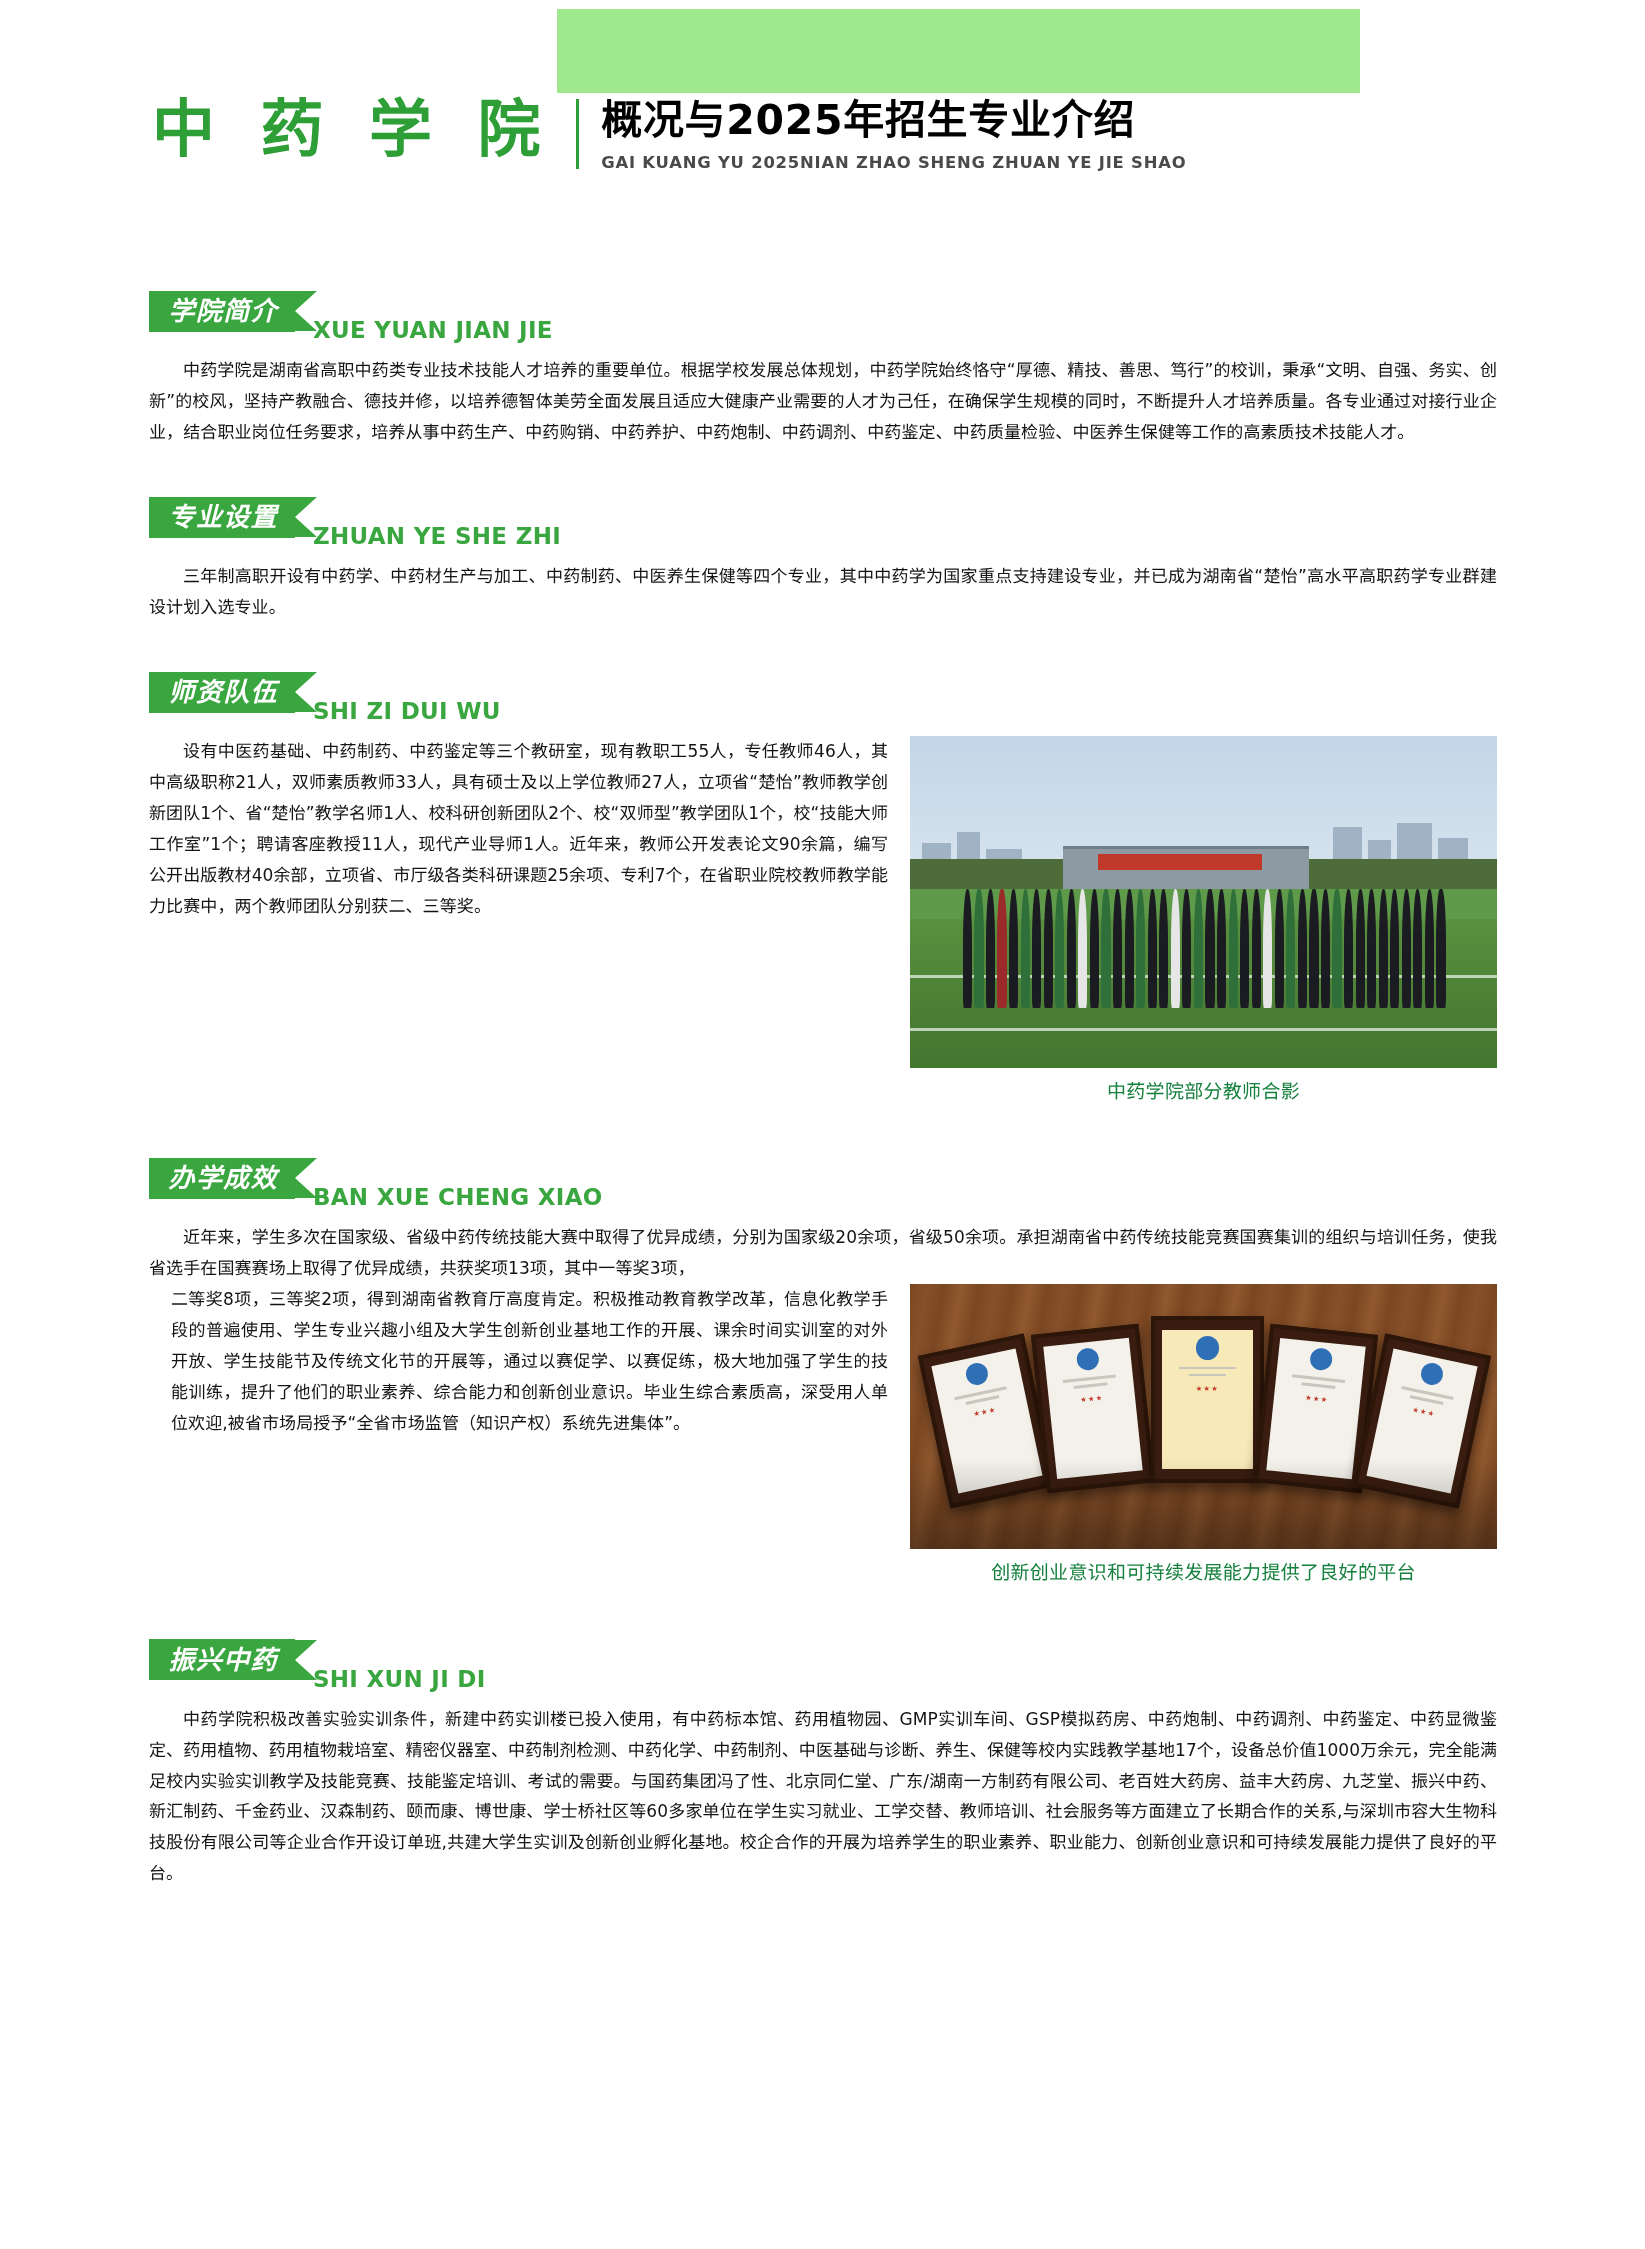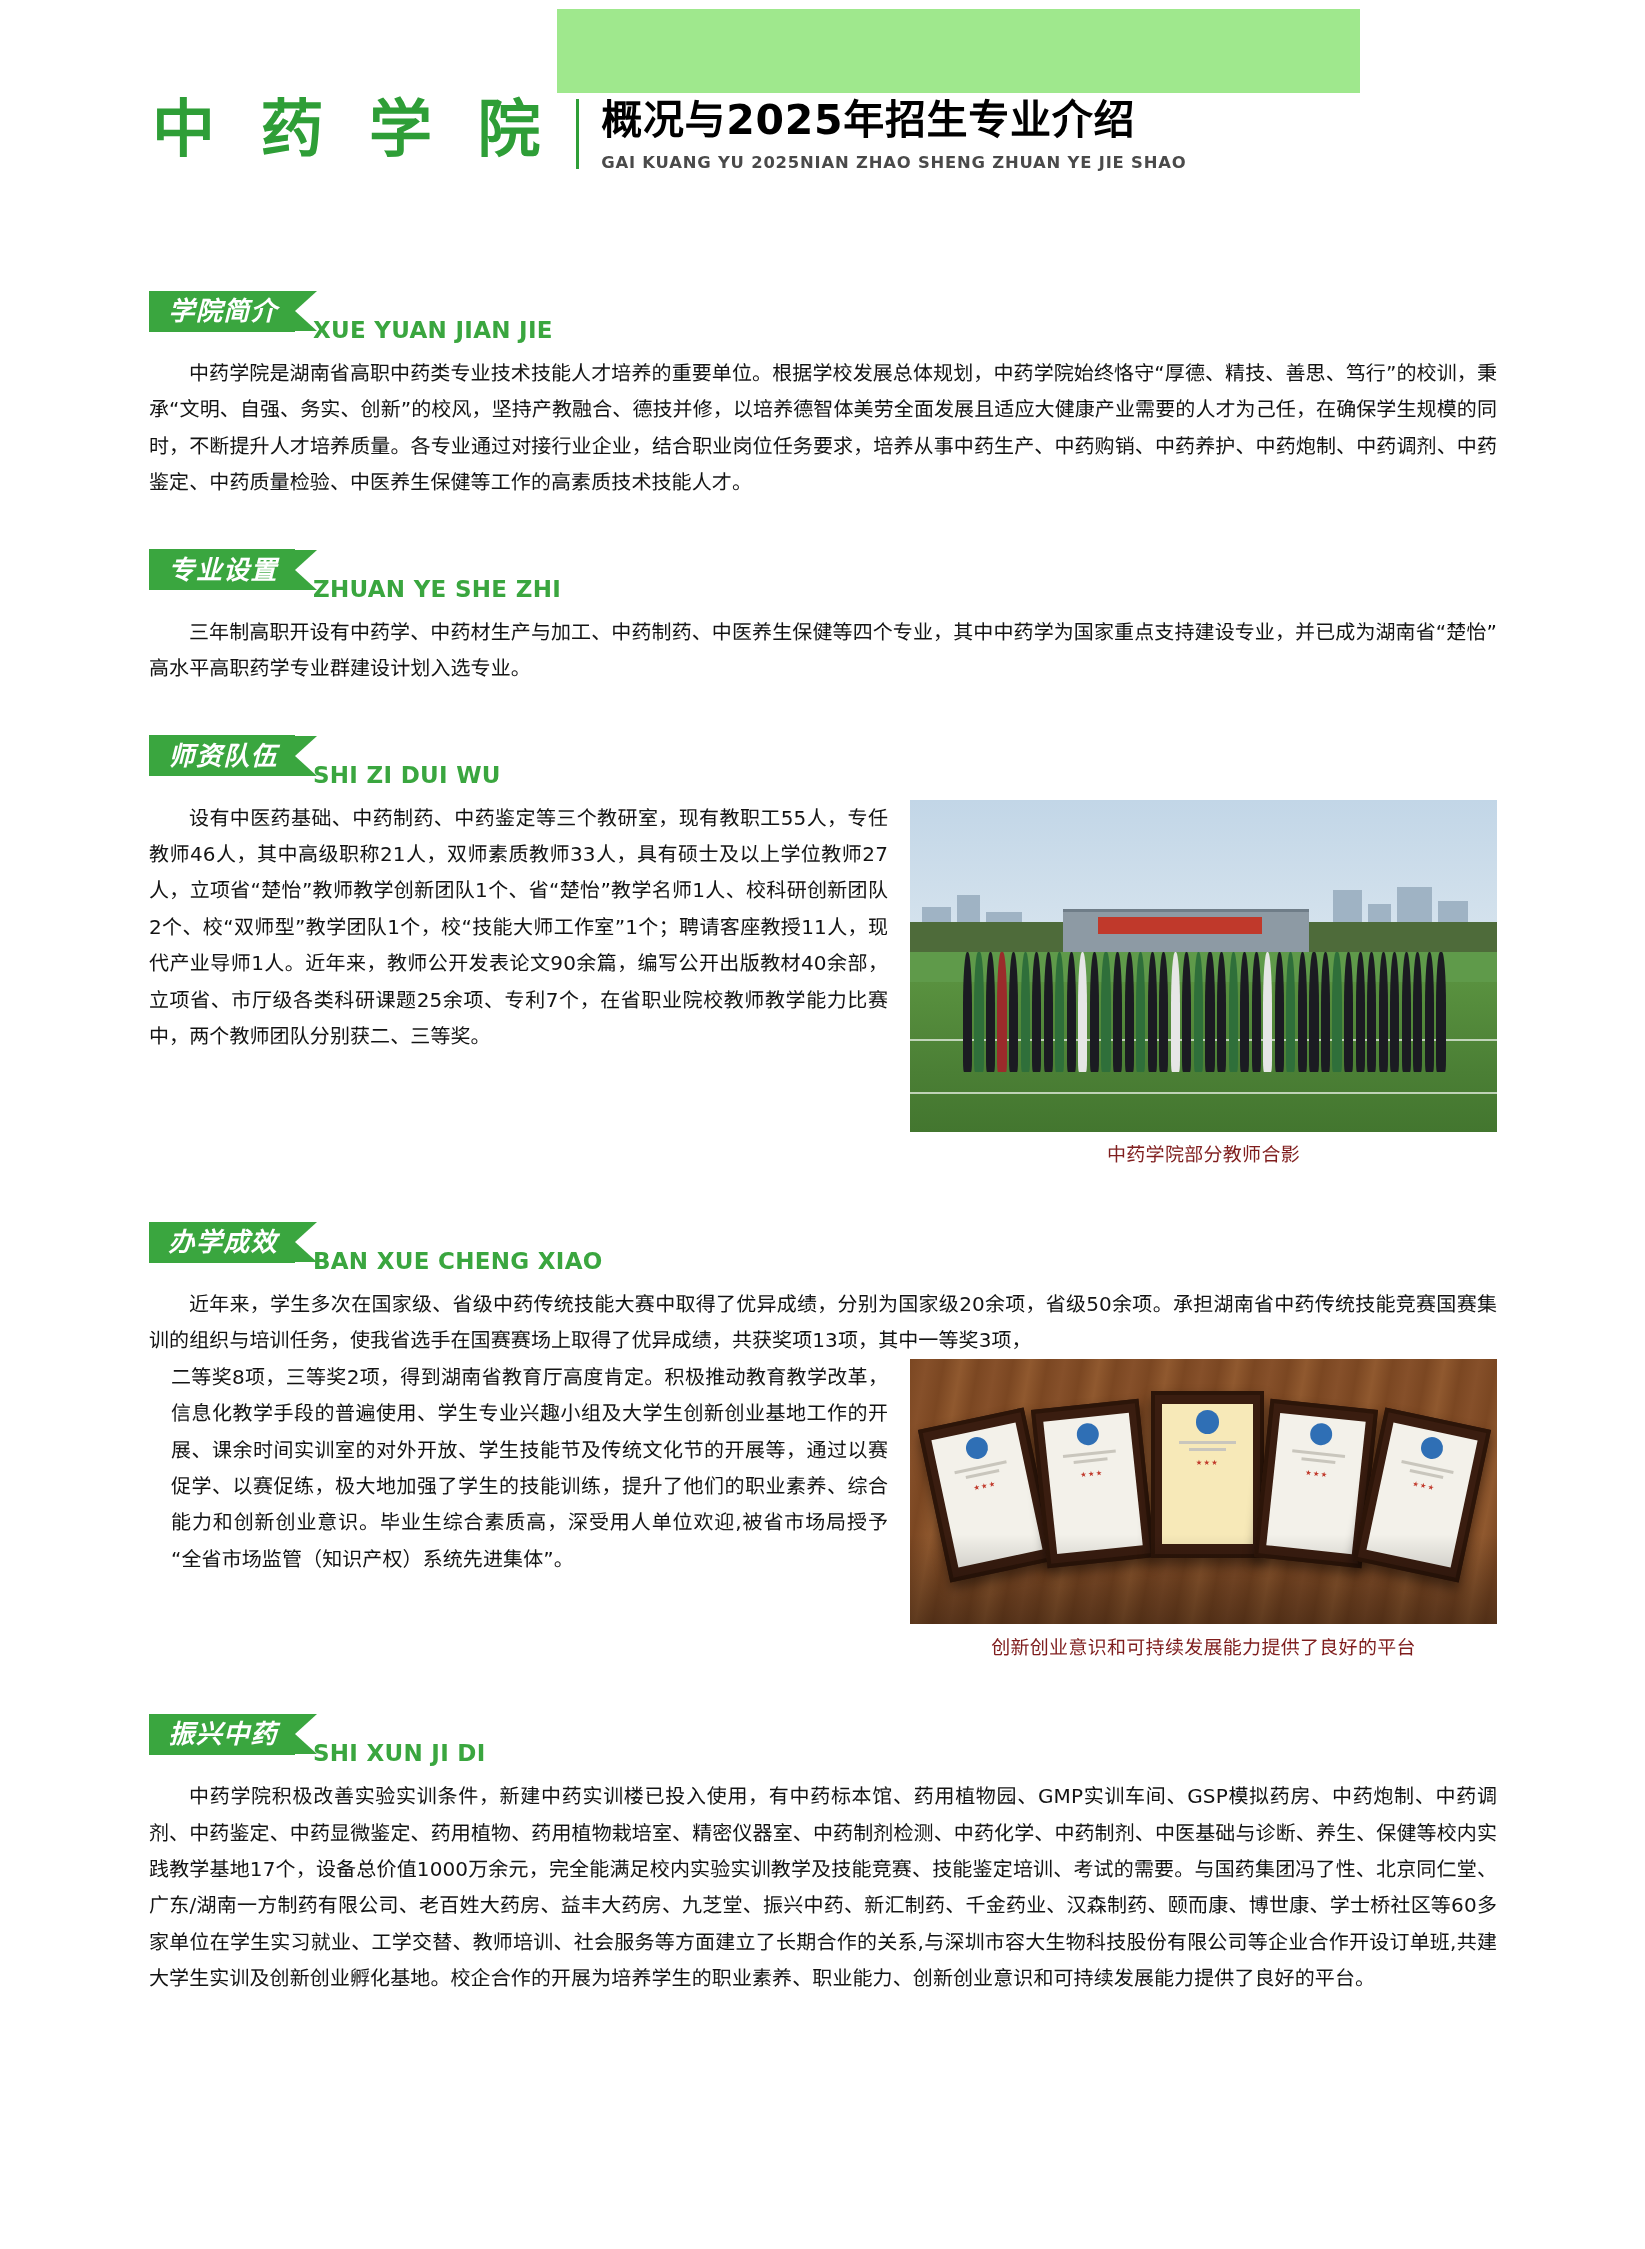--- a/index.html
+++ b/index.html
@@ -124,21 +124,21 @@
     color: #3aa63f;
     letter-spacing: 0.3px;
     white-space: nowrap;
     line-height: 1;
     padding-bottom: 1.3px;
     margin-top: 40px;
   }
 
   
   .para {
-    font-size: 20px;
+    font-size: 17px;
     line-height: 1.82;
     color: #131313;
     text-align: justify;
     text-justify: inter-ideograph;
     letter-spacing: 0.1px;
     text-indent: 2em;
   }
   .para.noindent { text-indent: 0; margin-left: 22px; }
 
   
@@ -147,21 +147,21 @@
 
   
   .figure-right {
     float: right;
     margin-left: 22px;
     margin-bottom: 6.5px;
   }
   .figure-caption {
     text-align: center;
     font-size: 19px;
-    color: #7f1d1d;
+    color: #15803d;
     margin-top: 7.8px;
     letter-spacing: 0.3px;
   }
 
   
   .photo-teachers {
     width: 587px;
     height: 332px;
     position: relative;
     overflow: hidden;

